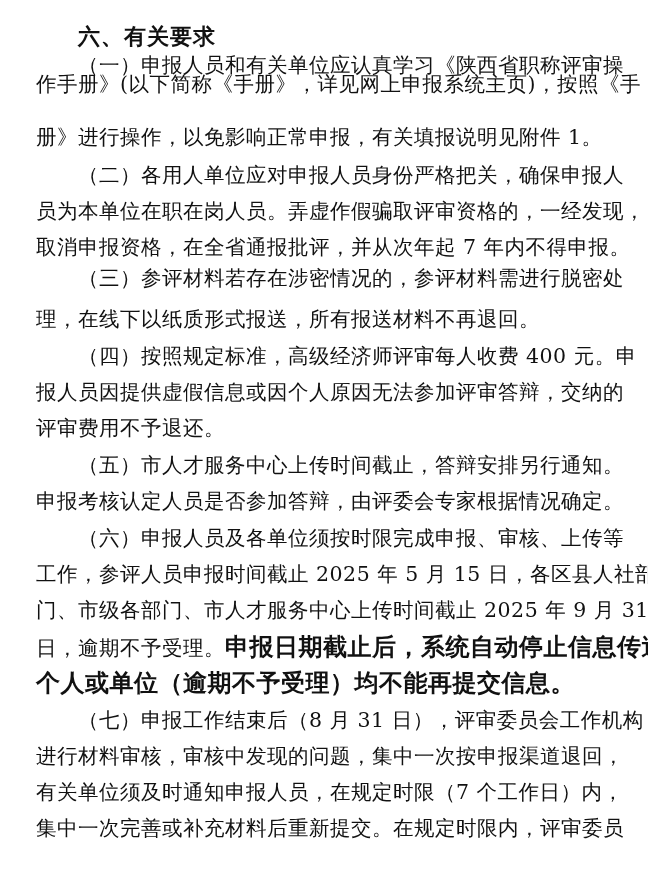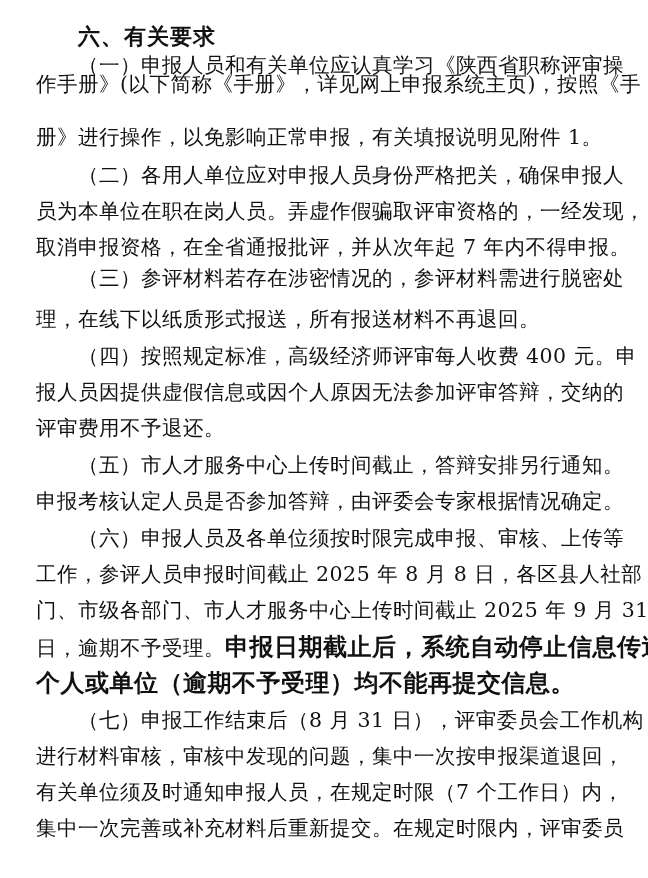--- a/index.html
+++ b/index.html
@@ -29,21 +29,21 @@
 <div class="line" style="top:304px">理，在线下以纸质形式报送，所有报送材料不再退回。</div>
 
 <div class="line indent" style="top:341px">（四）按照规定标准，高级经济师评审每人收费 400 元。申</div>
 <div class="line" style="top:377px">报人员因提供虚假信息或因个人原因无法参加评审答辩，交纳的</div>
 <div class="line" style="top:413px">评审费用不予退还。</div>
 
 <div class="line indent" style="top:450px">（五）市人才服务中心上传时间截止，答辩安排另行通知。</div>
 <div class="line" style="top:486px">申报考核认定人员是否参加答辩，由评委会专家根据情况确定。</div>
 
 <div class="line indent" style="top:523px">（六）申报人员及各单位须按时限完成申报、审核、上传等</div>
-<div class="line" style="top:559px">工作，参评人员申报时间截止 2025 年 8 月 8 日，各区县人社部</div>
+<div class="line" style="top:559px">工作，参评人员申报时间截止 2025 年 5 月 15 日，各区县人社部</div>
 <div class="line" style="top:595px">门、市级各部门、市人才服务中心上传时间截止 2025 年 9 月 31</div>
 <div class="line" style="top:632px">
   <span>日，逾期不予受理。</span><span class="bold">申报日期截止后，系统自动停止信息传送，</span>
 </div>
 <div class="line" style="top:668px">
   <span class="bold">个人或单位（逾期不予受理）均不能再提交信息。</span>
 </div>
 
 <div class="line indent" style="top:705px">（七）申报工作结束后（8 月 31 日），评审委员会工作机构</div>
 <div class="line" style="top:741px">进行材料审核，审核中发现的问题，集中一次按申报渠道退回，</div>

